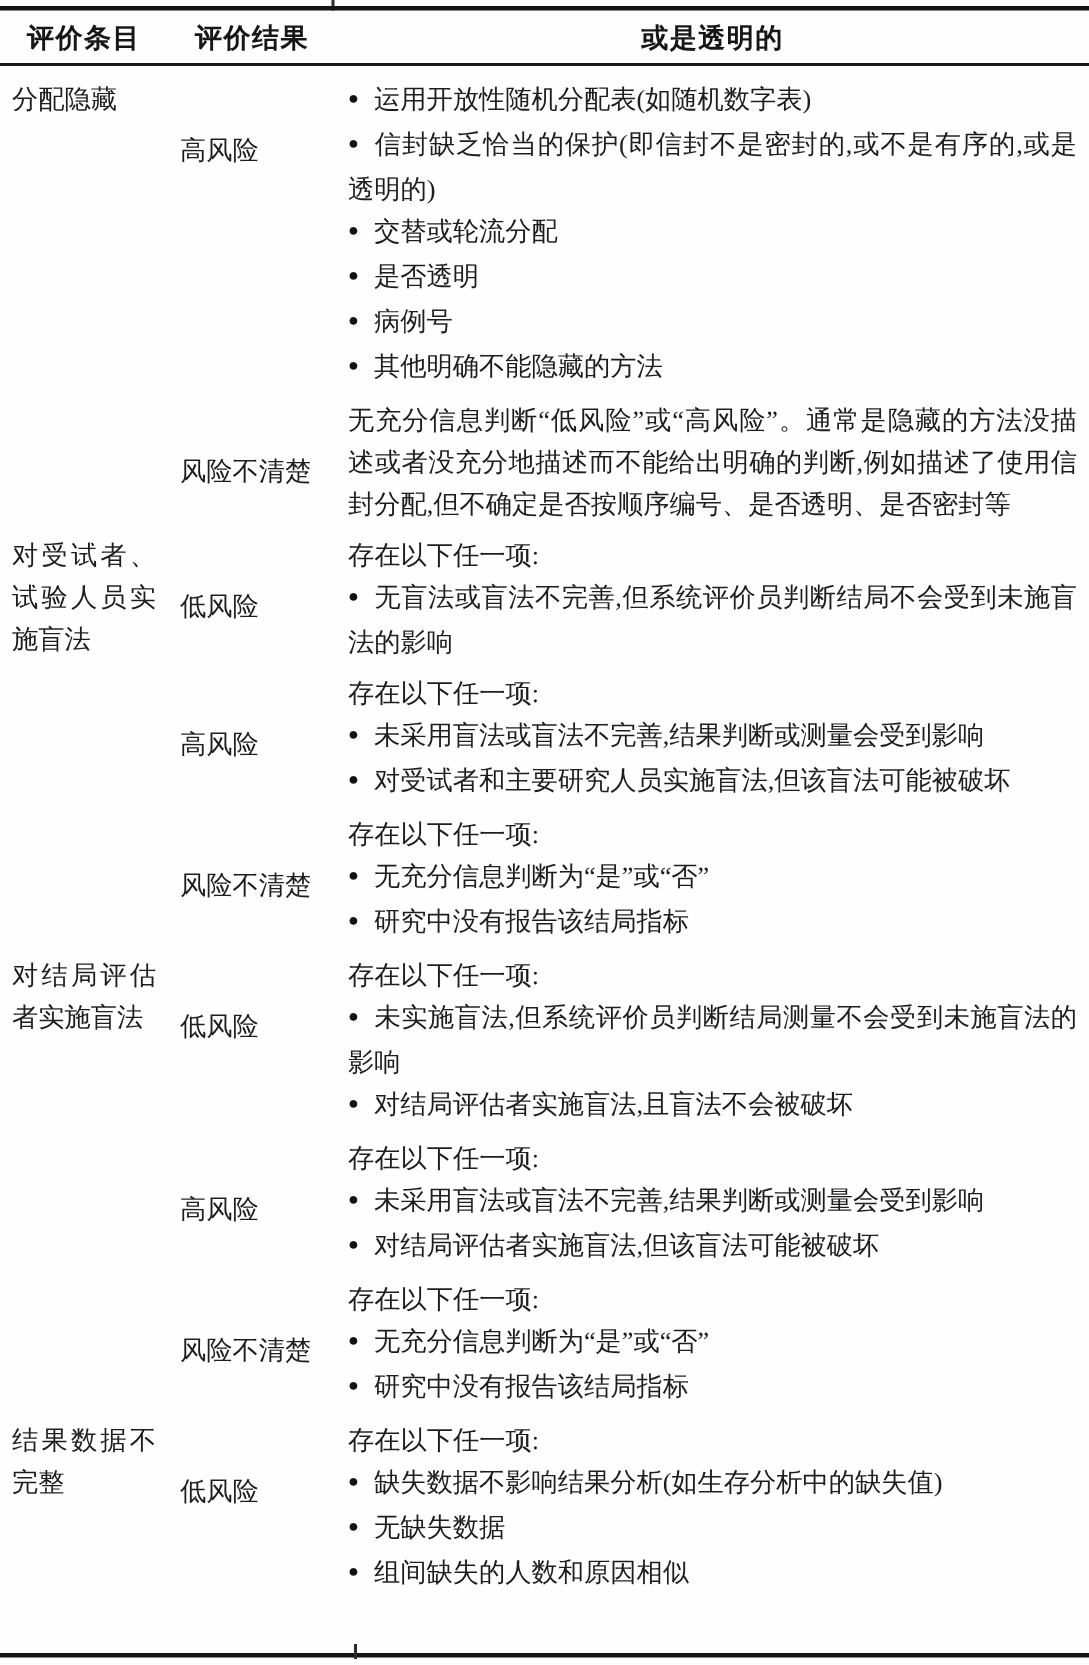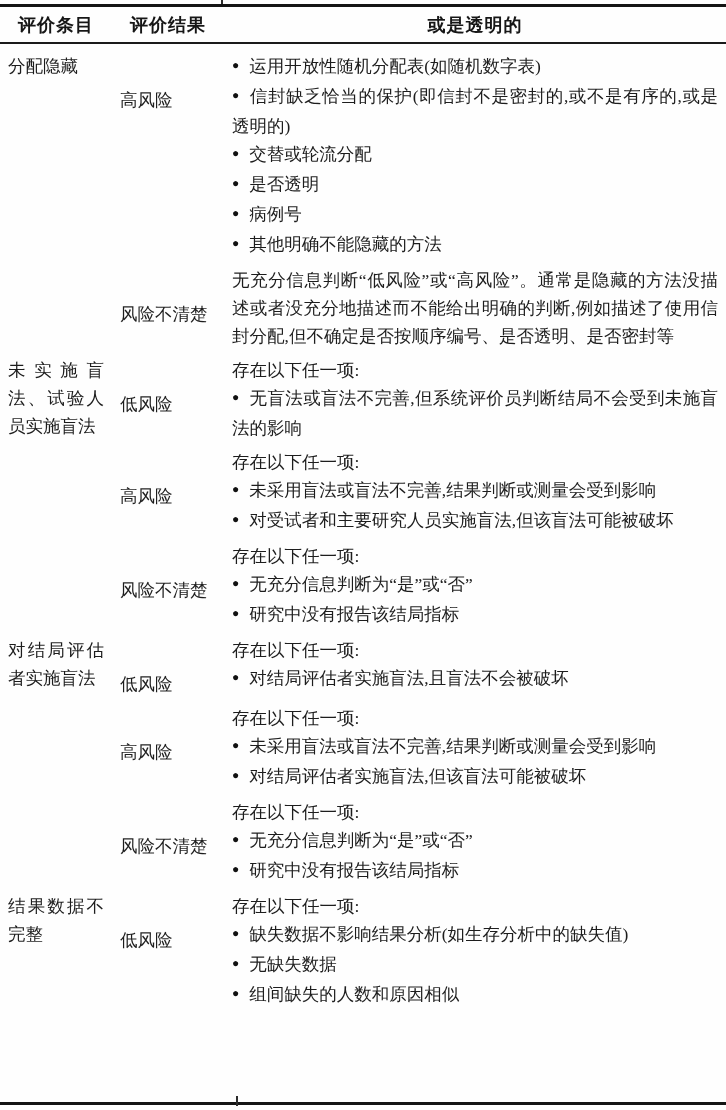--- a/index.html
+++ b/index.html
@@ -72,21 +72,21 @@
         </div>
       </div>
       <div class="trow">
         <div class="cell item-cell"></div>
         <div class="cell result-cell">风险不清楚</div>
         <div class="cell criteria-cell">
           <div class="line">无充分信息判断“低风险”或“高风险”。通常是隐藏的方法没描述或者没充分地描述而不能给出明确的判断,例如描述了使用信封分配,但不确定是否按顺序编号、是否透明、是否密封等</div>
         </div>
       </div>
       <div class="trow">
-        <div class="cell item-cell">未实施盲法、试验人员实施盲法</div>
+        <div class="cell item-cell">对受试者、试验人员实施盲法</div>
         <div class="cell result-cell">低风险</div>
         <div class="cell criteria-cell">
           <div class="line">存在以下任一项:</div>
           <div class="bullet-line"><span class="bullet">●</span><span class="btext">无盲法或盲法不完善,但系统评价员判断结局不会受到未施盲法的影响</span></div>
         </div>
       </div>
       <div class="trow">
         <div class="cell item-cell"></div>
         <div class="cell result-cell">高风险</div>
         <div class="cell criteria-cell">
@@ -102,20 +102,21 @@
           <div class="line">存在以下任一项:</div>
           <div class="bullet-line"><span class="bullet">●</span><span class="btext">无充分信息判断为“是”或“否”</span></div>
           <div class="bullet-line"><span class="bullet">●</span><span class="btext">研究中没有报告该结局指标</span></div>
         </div>
       </div>
       <div class="trow">
         <div class="cell item-cell">对结局评估者实施盲法</div>
         <div class="cell result-cell">低风险</div>
         <div class="cell criteria-cell">
           <div class="line">存在以下任一项:</div>
+          <div class="bullet-line"><span class="bullet">●</span><span class="btext">未实施盲法,但系统评价员判断结局测量不会受到未施盲法的影响</span></div>
           <div class="bullet-line"><span class="bullet">●</span><span class="btext">对结局评估者实施盲法,且盲法不会被破坏</span></div>
         </div>
       </div>
       <div class="trow">
         <div class="cell item-cell"></div>
         <div class="cell result-cell">高风险</div>
         <div class="cell criteria-cell">
           <div class="line">存在以下任一项:</div>
           <div class="bullet-line"><span class="bullet">●</span><span class="btext">未采用盲法或盲法不完善,结果判断或测量会受到影响</span></div>
           <div class="bullet-line"><span class="bullet">●</span><span class="btext">对结局评估者实施盲法,但该盲法可能被破坏</span></div>

